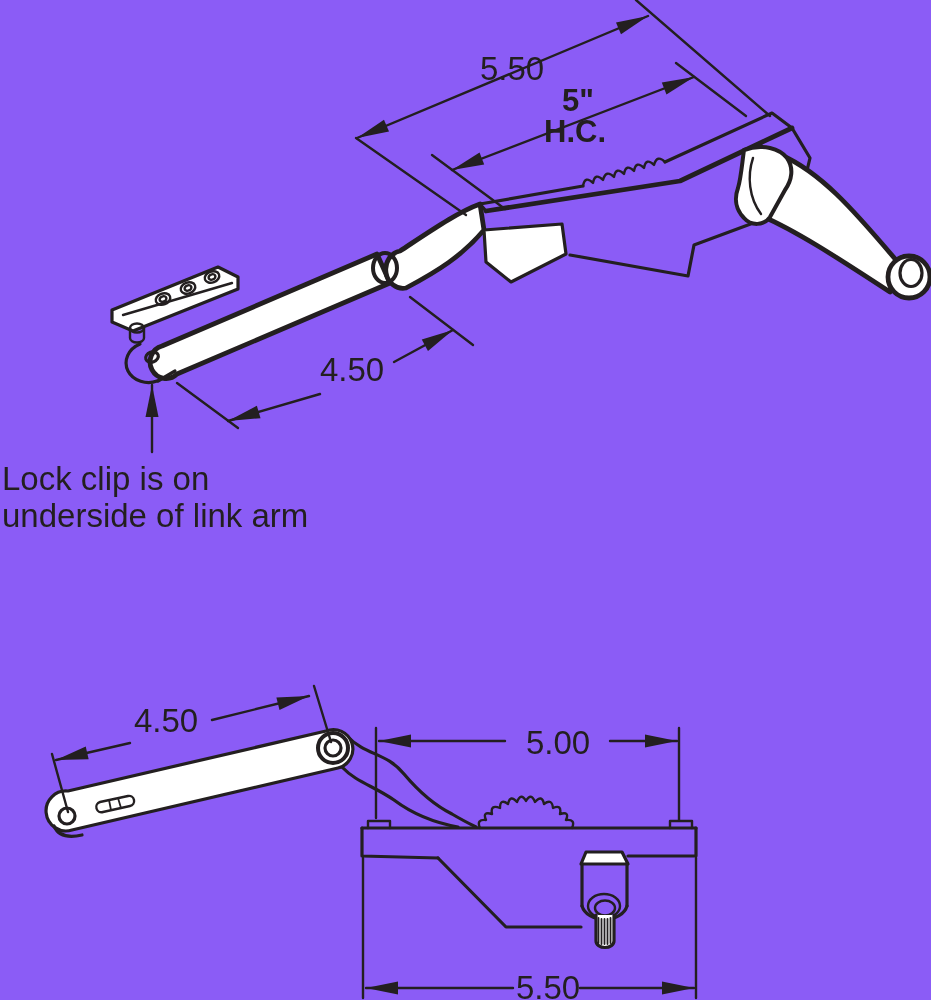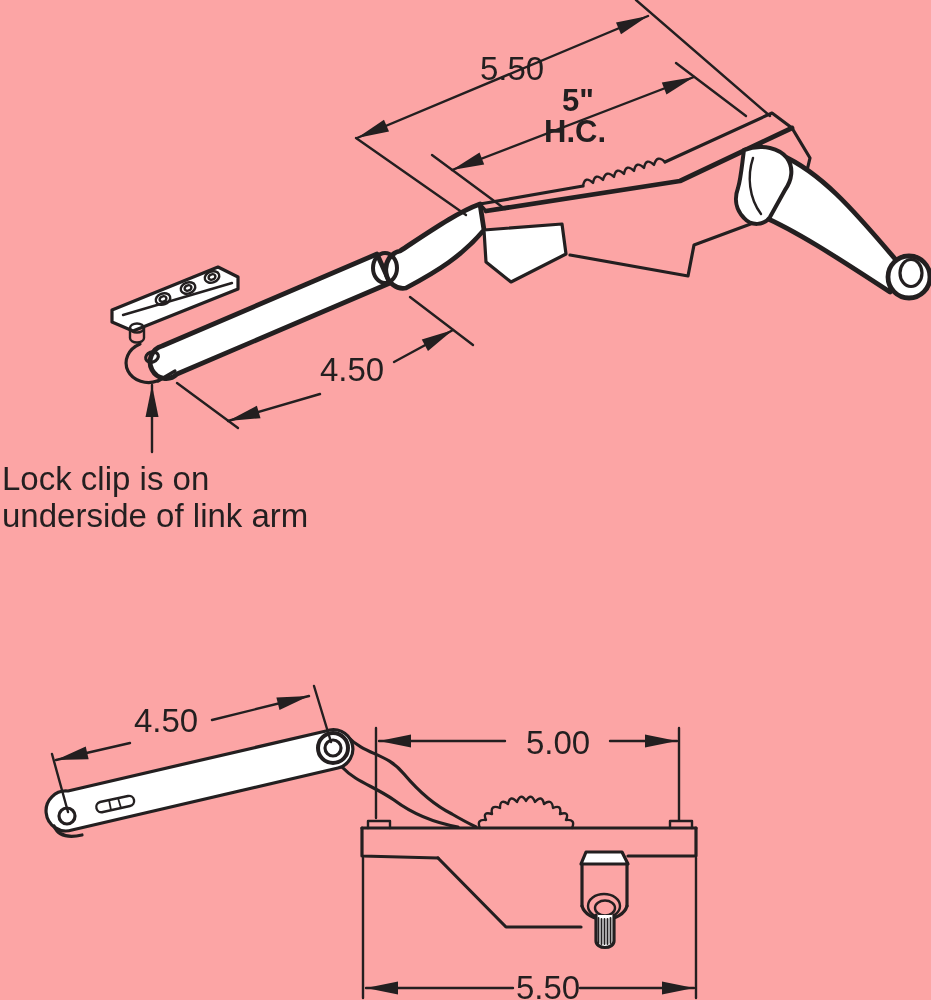--- a/index.html
+++ b/index.html
@@ -1,16 +1,16 @@
 <!DOCTYPE html>
 <html><head>
 <meta charset="utf-8">
 <style>
   html,body{margin:0;padding:0;background:#fff;}
-  .stage{position:relative;width:931px;height:1000px;background:#fca5a5;overflow:hidden;}
+  .stage{position:relative;width:931px;height:1000px;background:#8b5cf6;overflow:hidden;}
   svg{display:block;}
   .ln{stroke:#231f20;fill:none;stroke-linecap:round;stroke-linejoin:round;}
   .w2{stroke-width:2.4;}
   .w3{stroke-width:3.2;}
   .w4{stroke-width:4;}
   .w5{stroke-width:4.8;}
   .w1{stroke-width:1.8;}
   .wf{fill:#ffffff;}
   .dim-text{font-family:"Liberation Sans",sans-serif;font-size:33px;fill:#231f20;}
   .dim-text-bold{font-family:"Liberation Sans",sans-serif;font-size:31px;font-weight:bold;fill:#231f20;}

